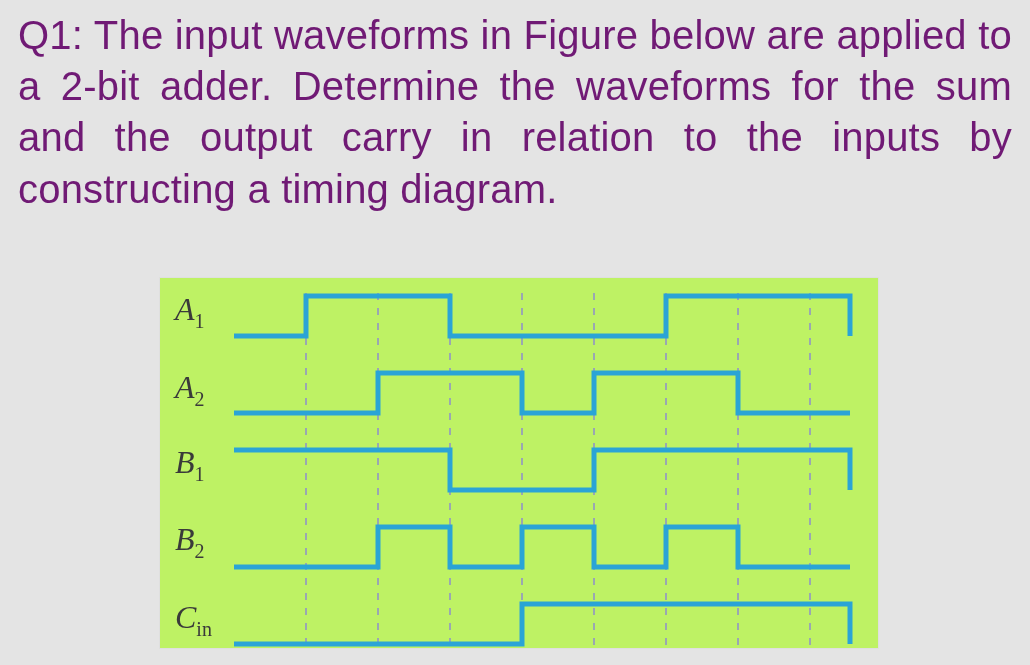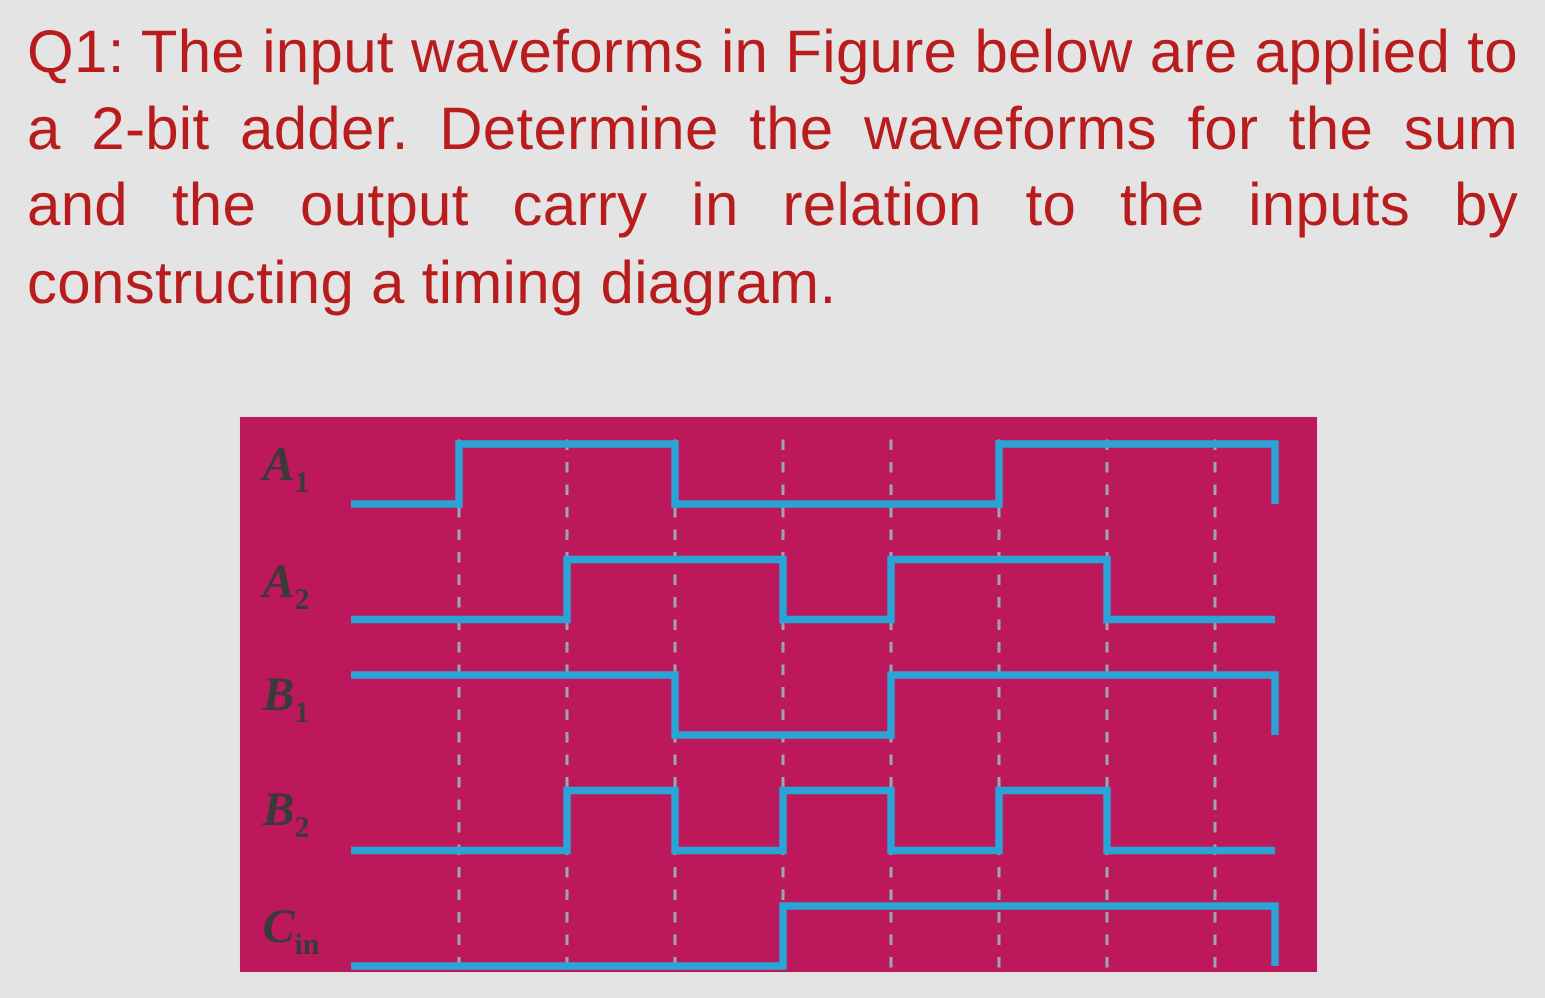--- a/index.html
+++ b/index.html
@@ -14,34 +14,33 @@
   .page {
     width: 1030px;
     height: 665px;
     position: relative;
     box-sizing: border-box;
     padding: 10px 18px 0 18px;
   }
   .question {
     font-size: 40px;
     line-height: 1.28;
-    color: #b91c1c;
+    color: #701a75;
     text-align: justify;
     text-align-last: left;
     letter-spacing: 0.2px;
   }
   .figure-card {
     position: absolute;
     left: 160px;
     top: 278px;
     width: 718px;
     height: 370px;
-    background: #be185d;
+    background: #bef264;
     box-shadow: 0 0 0 1px rgba(0,0,0,0.02);
-    font-weight: bold;
   }
   .figure-svg {
     display: block;
   }
   .sig-label {
     font-family: "Times New Roman", Times, serif;
     font-style: italic;
     font-size: 32px;
     fill: #3a3a3a;
   }

